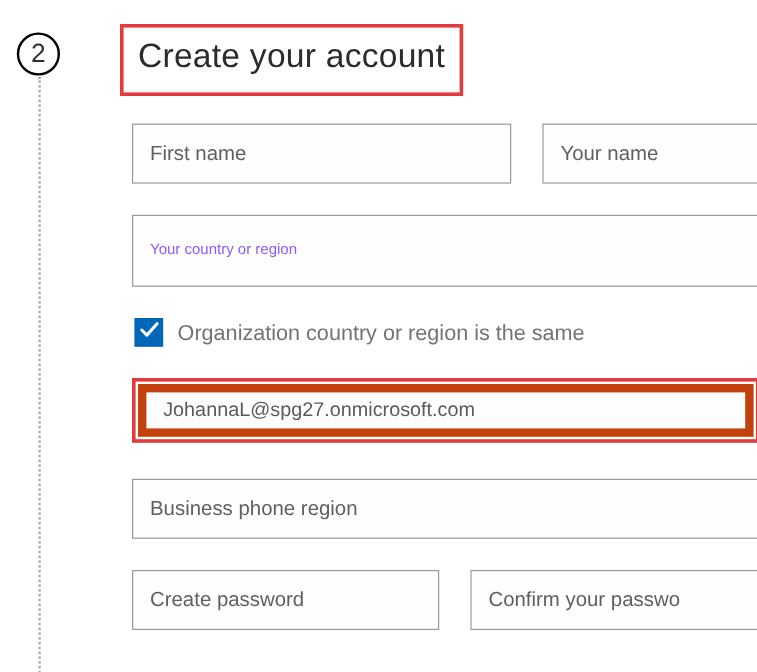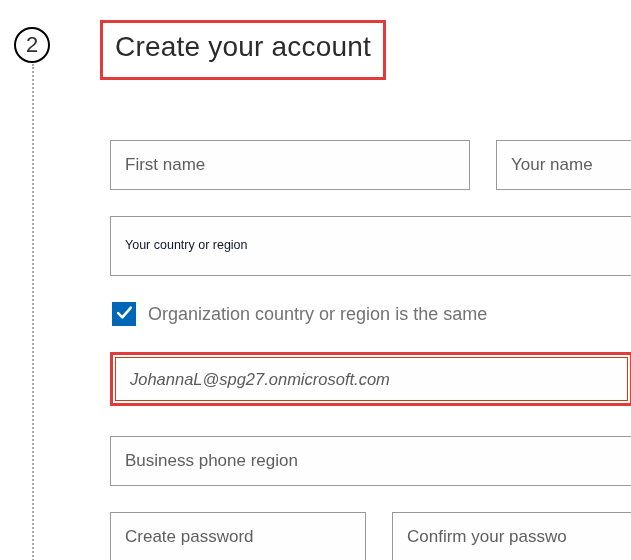--- a/index.html
+++ b/index.html
@@ -36,21 +36,21 @@
     .content {
       position: absolute;
       left: 100px;
       top: 20px;
       width: 540px;
     }
     .heading-box {
       border: 3px solid #e13b3b;
       padding: 8px 12px 14px 12px;
       display: inline-block;
-      margin-bottom: 60px;
+      margin-bottom: 23px;
     }
     .heading {
       font-size: 28px;
       font-weight: 400;
       color: #2b2b2b;
       letter-spacing: 0.2px;
     }
     .form-area {
       padding-left: 10px;
     }
@@ -63,33 +63,33 @@
       border: 1px solid #999;
       background: #fefefe;
       height: 50px;
       display: flex;
       align-items: center;
       padding: 0 14px;
       color: #5f5f5f;
       font-size: 17px;
       flex: 1;
     }
-    .field.half1 { width: 360px; flex: none; }
+    .field.half1 { width: 316px; flex: none; }
     .field.half2 { flex: 1; }
     .field.full { width: 100%; }
     .field.labeled {
       flex-direction: column;
       align-items: flex-start;
       justify-content: center;
       padding: 6px 14px;
       height: 60px;
     }
     .field.labeled .mini-label {
       font-size: 12.5px;
-      color: #0f172a;
+      color: #8b5cf6;
       margin-bottom: 2px;
     }
     .field.labeled .val {
       font-size: 18px;
       color: #222;
     }
     .check-row {
       display: flex;
       align-items: center;
       gap: 12px;
@@ -110,25 +110,24 @@
       font-size: 18px;
       color: #737373;
     }
     .highlight-wrap {
       border: 3px solid #e13b3b;
       padding: 2px;
       margin-bottom: 30px;
       width: 523px;
     }
     .highlight-wrap .field {
-      border: 1px solid #c2410c;
+      border: 7px solid #c2410c;
       height: 44px;
       font-size: 16.5px;
       color: #5a5a5a;
-      font-style: italic;
     }
     .row-pw .field.half1 { width: 256px; }
   </style>
 </head>
 <body>
 
 <div class="step-circle">
   <span>2</span>
 </div>
 <div class="dotted-line"></div>

